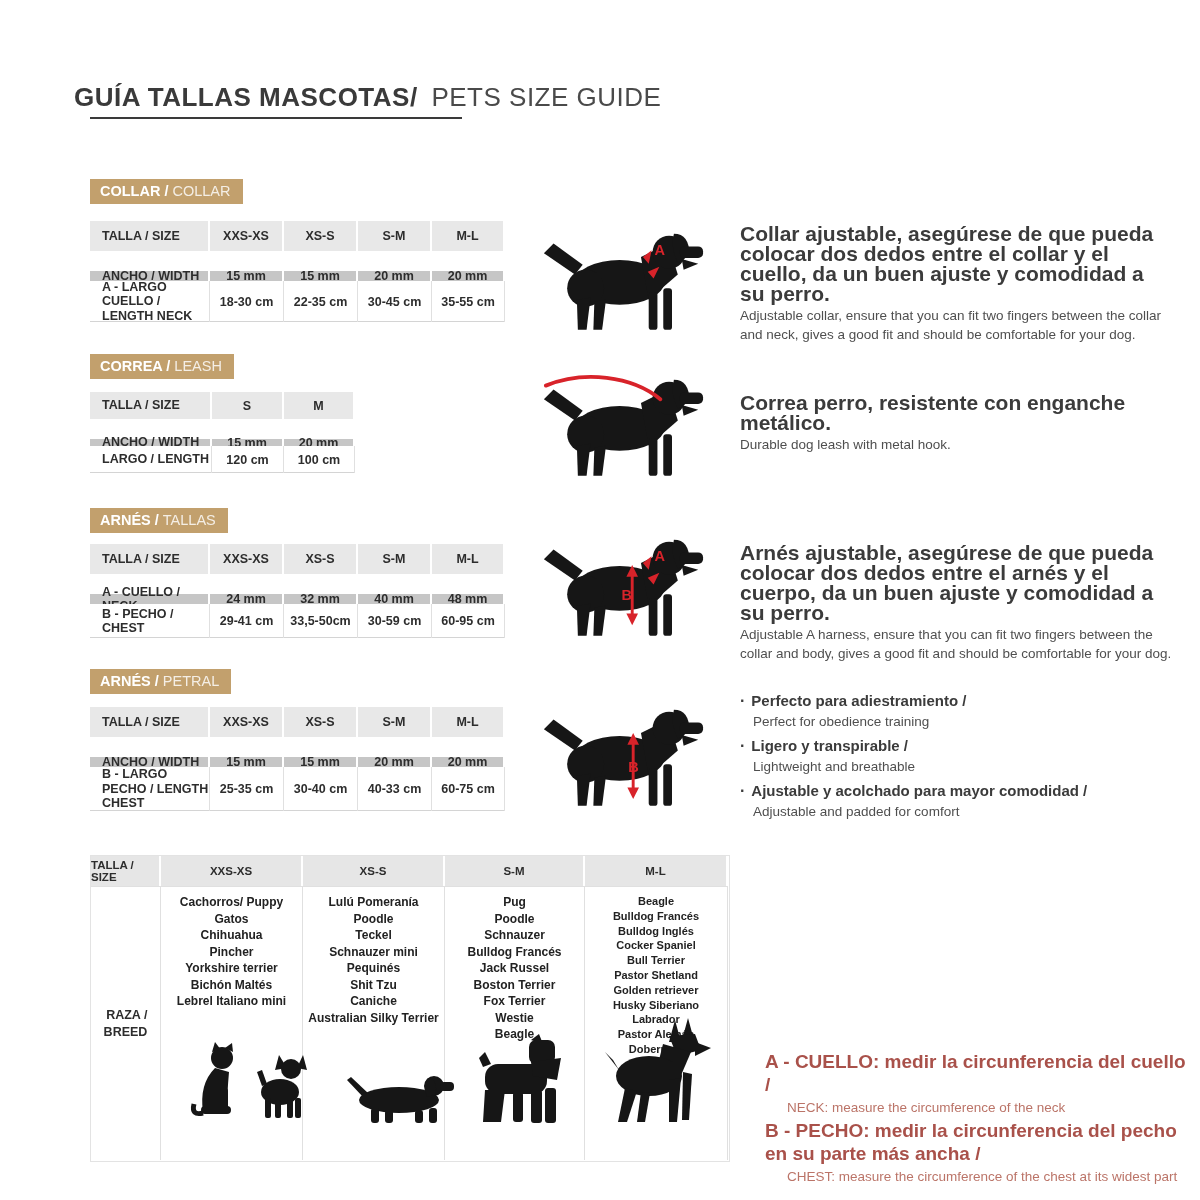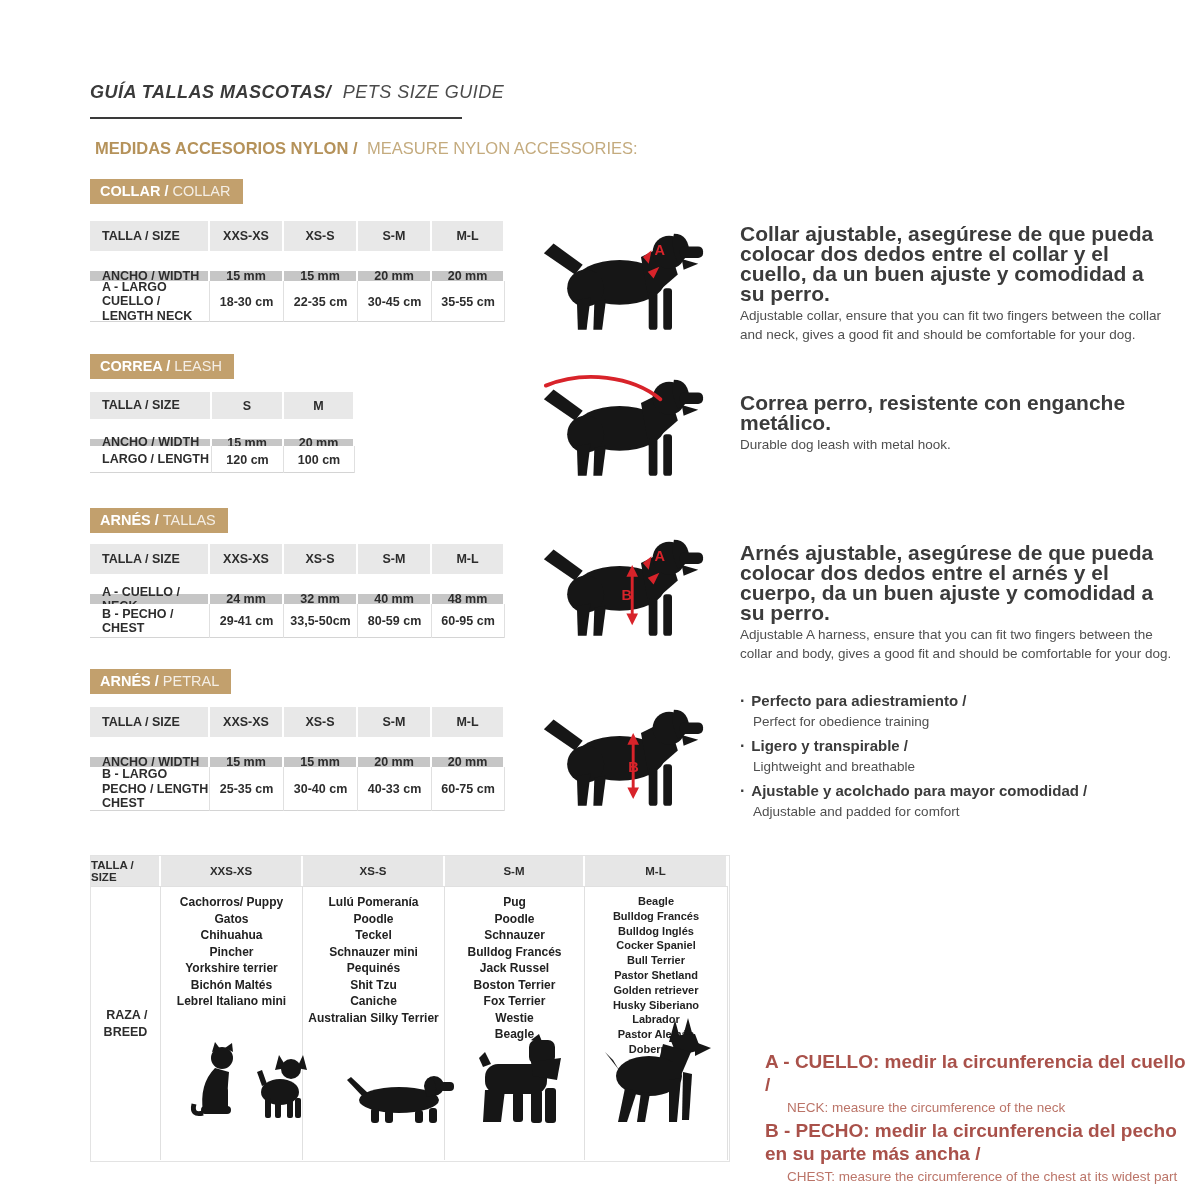--- a/index.html
+++ b/index.html
@@ -1,20 +1,20 @@
 <!DOCTYPE html>
 <html><head>
 <meta charset="utf-8">
 <style>
   html,body{margin:0;padding:0;background:#fff;}
   #page{position:relative;width:1200px;height:1200px;background:#fff;overflow:hidden;
         font-family:"Liberation Sans",sans-serif;color:#333;}
 
   
-  .title{position:absolute;left:90px;top:82px;font-size:18px;letter-spacing:.5px;font-style:italic;}
+  .title{position:absolute;left:74px;top:82px;font-size:26px;letter-spacing:.5px;}
   .title .t-es{font-weight:700;color:#3a3a3a;}
   .title .t-en{font-weight:500;color:#4a4a4a;margin-left:6px;}
   .title-rule{position:absolute;left:90px;top:117px;width:372px;height:2px;background:#3a3a3a;}
   .subtitle{position:absolute;left:95px;top:139px;font-size:16.5px;}
   .subtitle .s-es{font-weight:700;color:#b5925a;}
   .subtitle .s-en{font-weight:500;color:#c4ab7e;margin-left:5px;}
 
   
   .badge{position:absolute;left:90px;background:#c2a06d;padding:4px 12px 5px 10px;font-size:14.5px;white-space:nowrap;}
   .b-es{font-weight:700;color:#fff;}
@@ -91,24 +91,20 @@
         <polygon points="56,84 68,82 64,113 55,113"></polygon>
       </g>
     </defs>
   </svg>
 
   <div class="title">
     <span class="t-es">GUÍA TALLAS MASCOTAS/</span>
     <span class="t-en">PETS SIZE GUIDE</span>
   </div>
   <div class="title-rule"></div>
-  <div class="subtitle">
-    <span class="s-es">MEDIDAS ACCESORIOS NYLON /</span>
-    <span class="s-en">MEASURE NYLON ACCESSORIES:</span>
-  </div>
 
   <div class="badge" style="top:179px">
     <span class="b-es">COLLAR /</span><span class="b-en">COLLAR</span>
   </div>
   <div class="tbl tbl5 collar-t">
     <div class="cell lab rh">TALLA / SIZE</div>
     <div class="cell val rh">XXS-XS</div>
     <div class="cell val rh">XS-S</div>
     <div class="cell val rh">S-M</div>
     <div class="cell val rh">M-L</div>
@@ -169,21 +165,21 @@
     <div class="cell val rh">S-M</div>
     <div class="cell val rh">M-L</div>
     <div class="cell lab rm">A - CUELLO / NECK</div>
     <div class="cell val rm">24 mm</div>
     <div class="cell val rm">32 mm</div>
     <div class="cell val rm">40 mm</div>
     <div class="cell val rm">48 mm</div>
     <div class="cell lab rw">B - PECHO / CHEST</div>
     <div class="cell val rw">29-41 cm</div>
     <div class="cell val rw">33,5-50cm</div>
-    <div class="cell val rw">80-59 cm</div>
+    <div class="cell val rw">30-59 cm</div>
     <div class="cell val rw">60-95 cm</div>
   </div>
   <svg class="dogsvg" style="left:540px;top:526px" viewBox="0 0 170 115">
     <use href="#dog-shape"></use>
     <g>
       <polygon class="red" points="106,38 115,31 112,45"></polygon>
       <polygon class="red" points="111,53 123,48 117,60"></polygon>
       <text class="redtxt" x="118" y="36">A</text>
       <line class="redbar" x1="95" y1="50" x2="95" y2="92"></line>
       <polygon class="red" points="95,40 89,52 101,52"></polygon>

